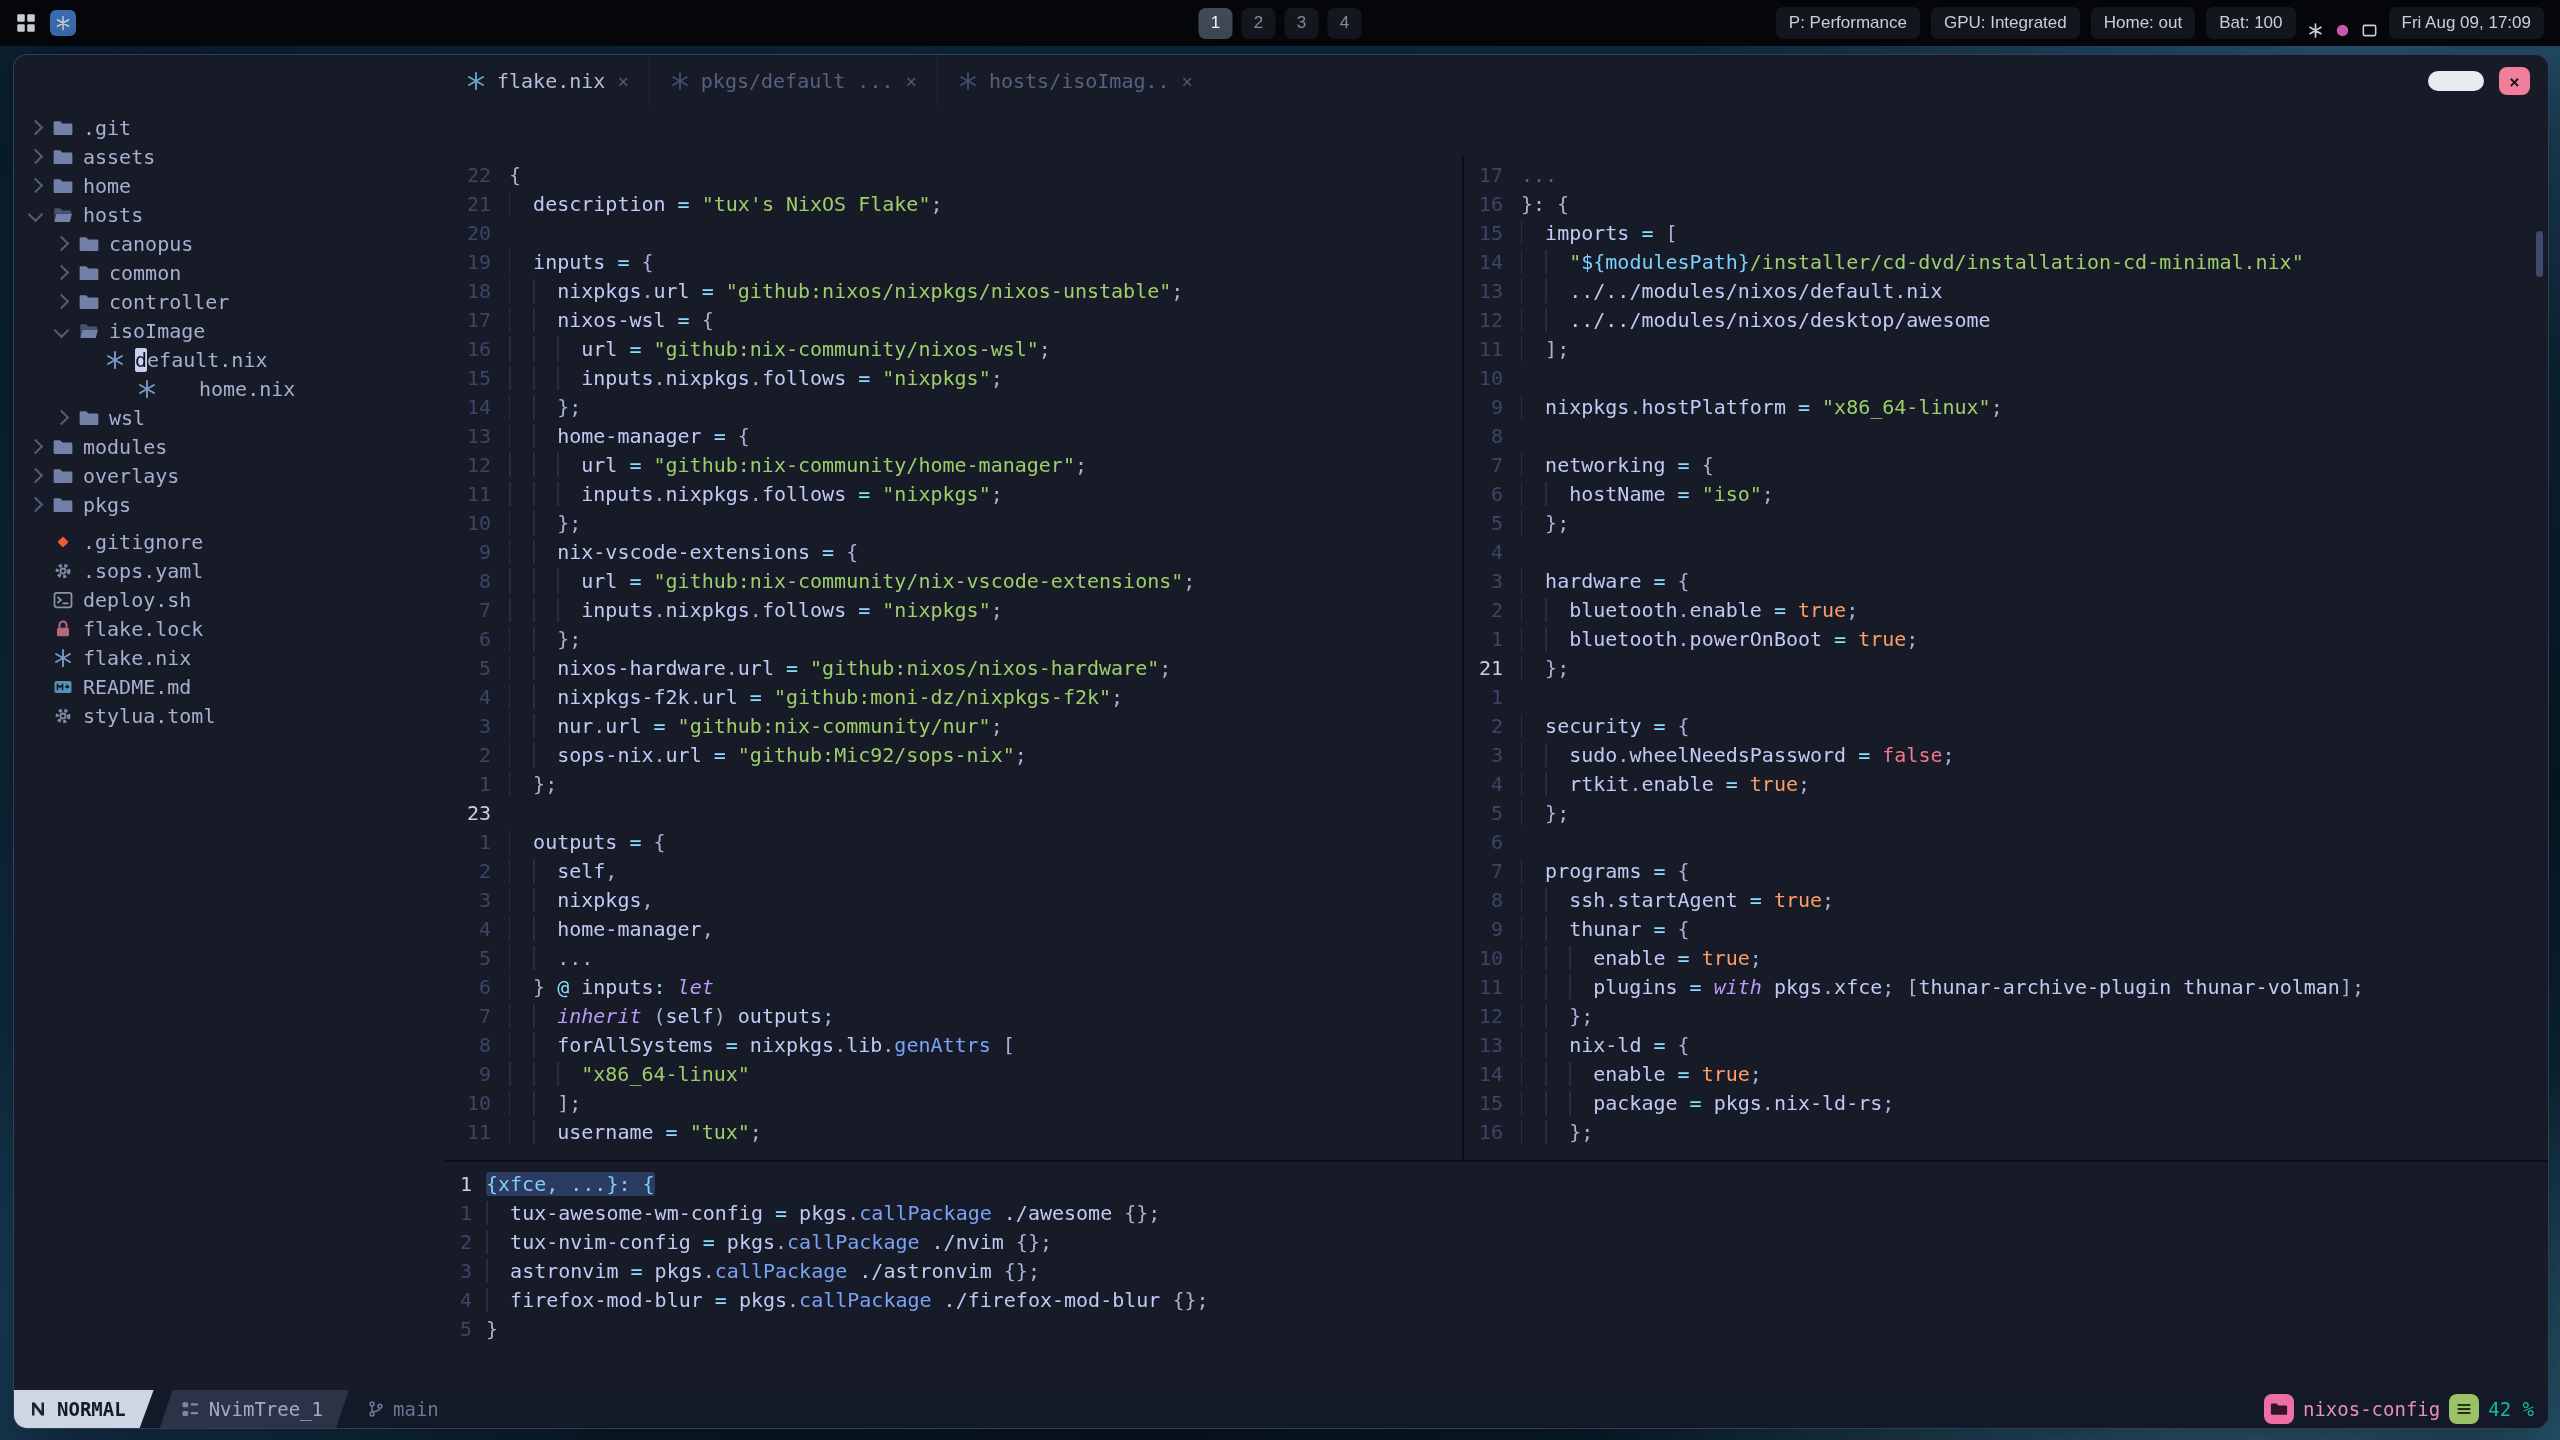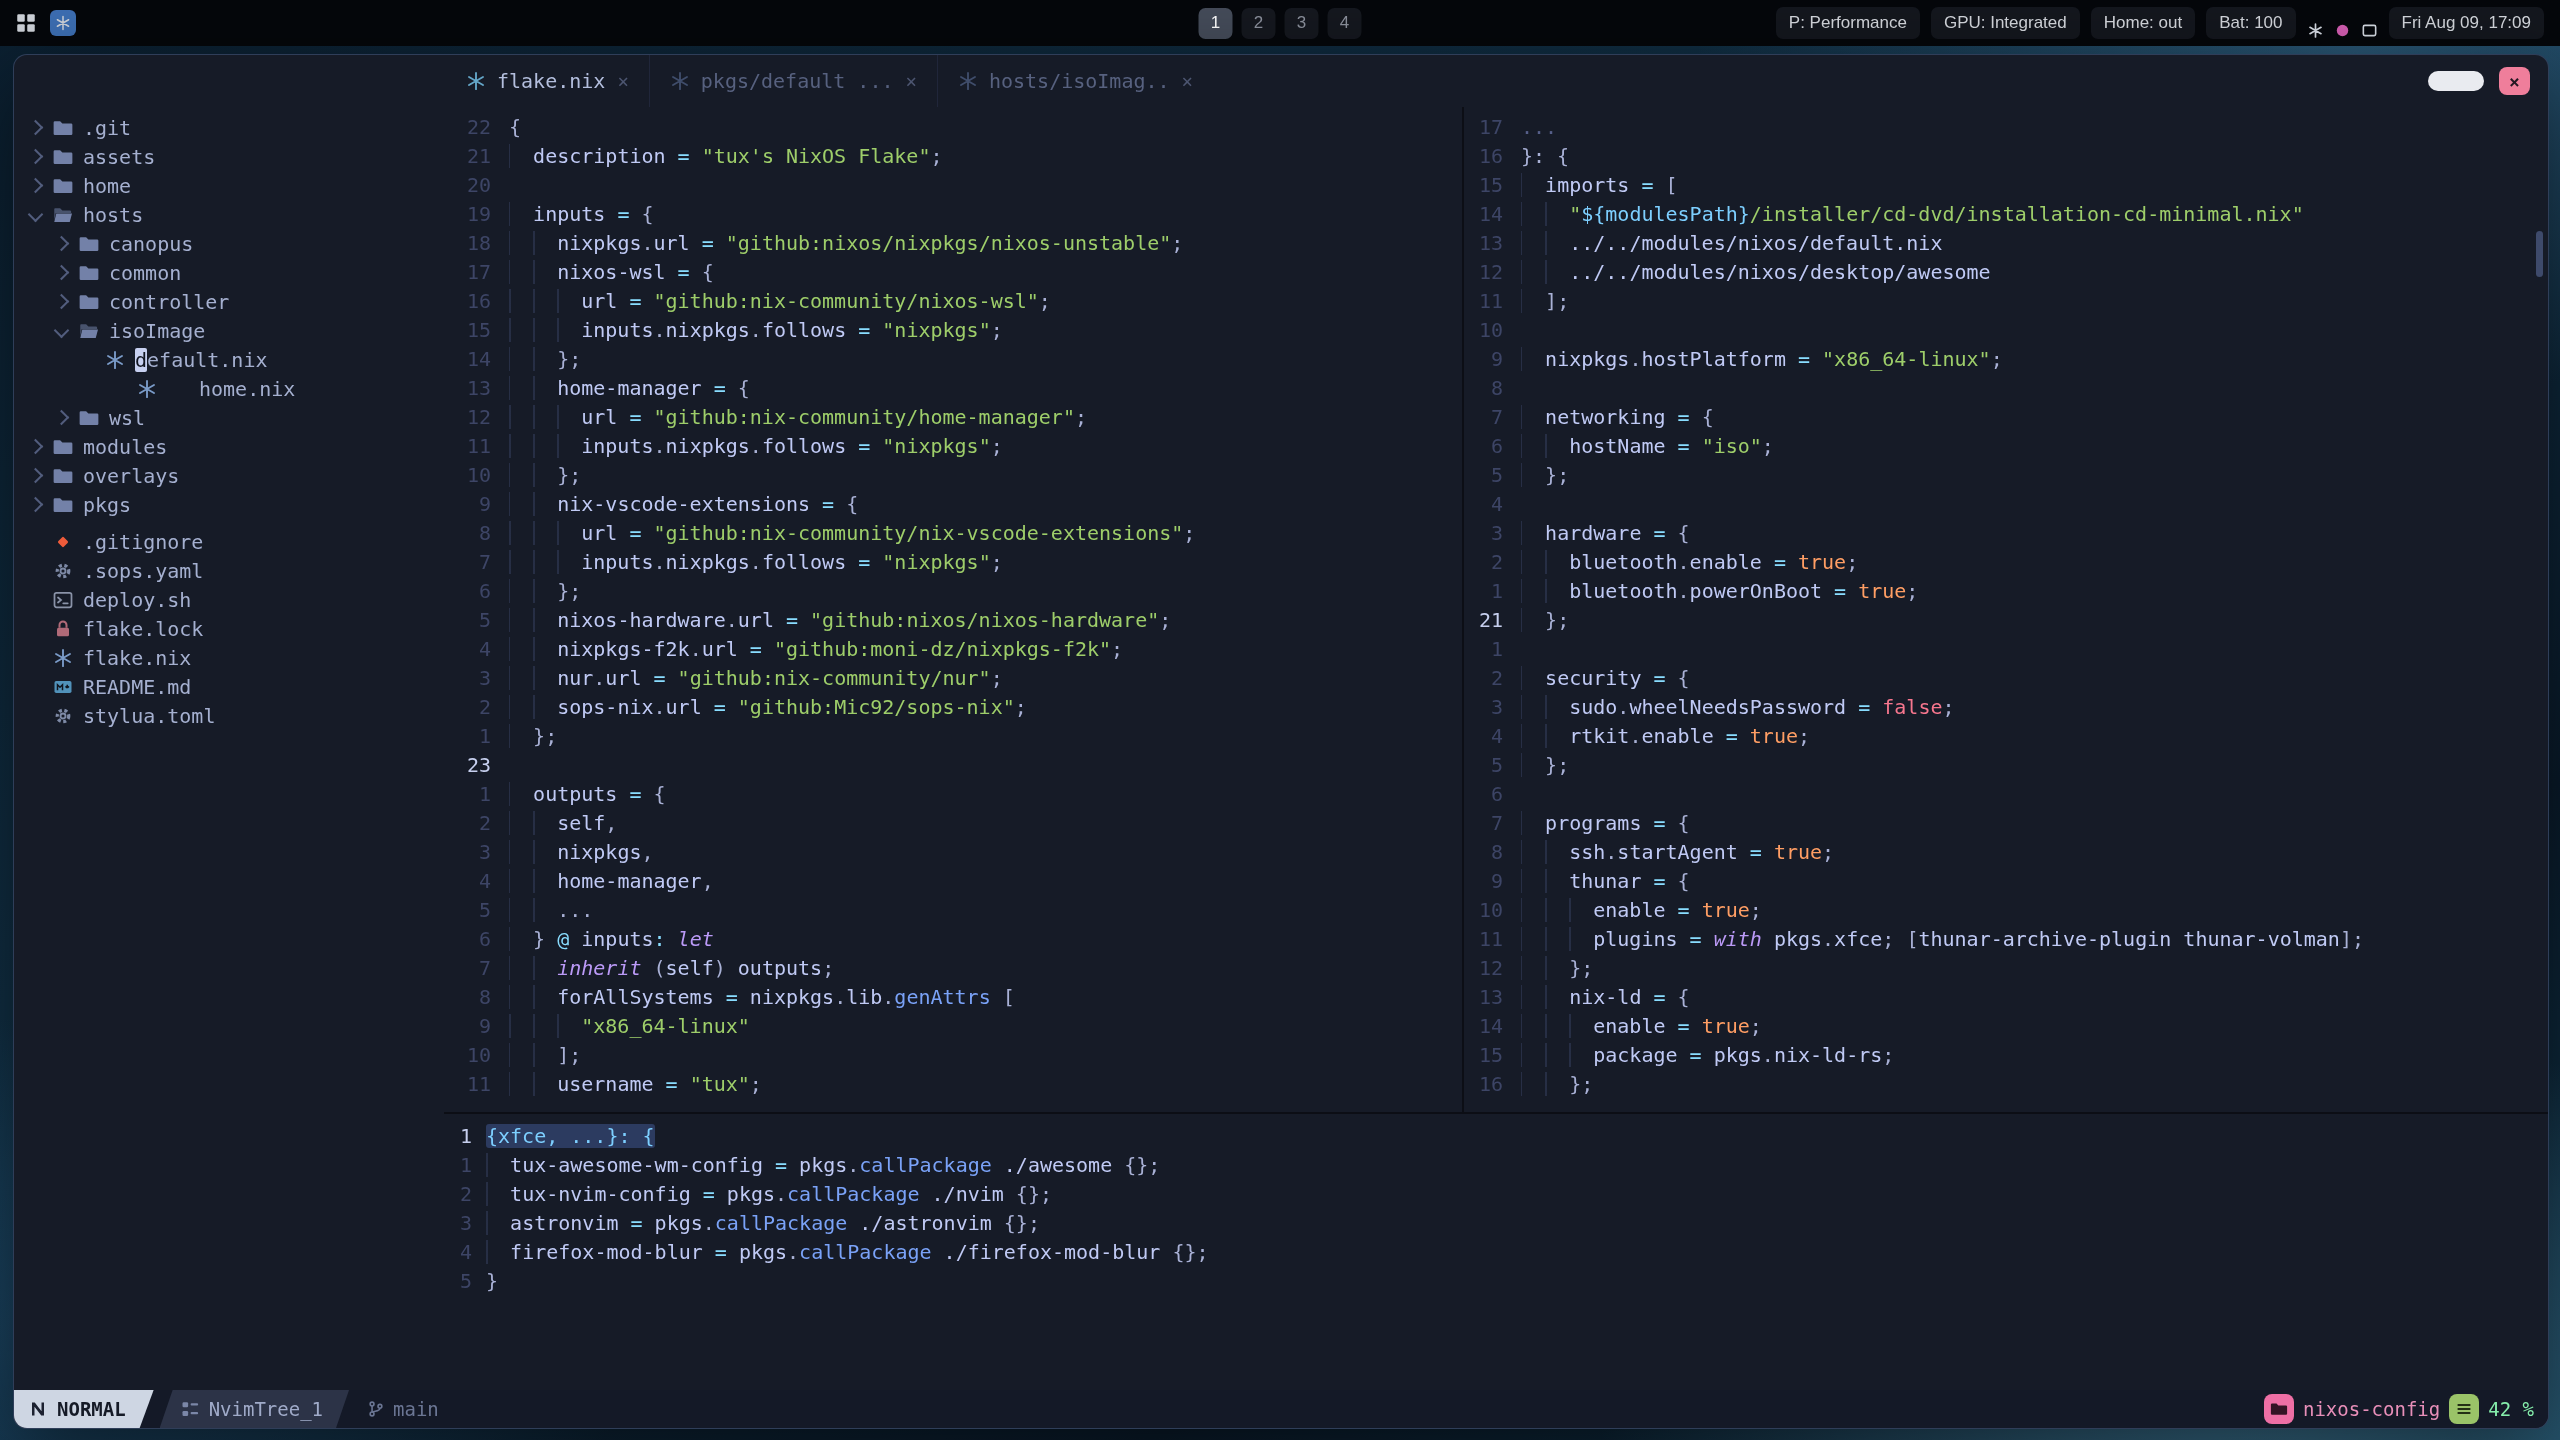--- a/index.html
+++ b/index.html
@@ -63,21 +63,21 @@
     transform:rotate(-45deg);flex:none;margin:0 12px 0 2px;}
   .chev.down{transform:rotate(45deg);}
   .chev.none{border-color:transparent;}
   .trow .icon{margin-right:10px;flex:none;}
   .ic-folder{color:#7381a8;} .ic-folder-open{color:#7381a8;} .ic-nix{color:#7a9bc8;}
   .ic-git{color:#ee5b3a;} .ic-gear{color:#7e8aa6;} .ic-shell{color:#8a93a8;}
   .ic-lock{color:#b06a78;} .ic-readme{color:#5192ba;}
   .cursor-block{background:#c7d0f0;color:#10141f;border-radius:2px;}
 
   
-  .editors{flex:1;display:flex;flex-direction:column;min-width:0;}
+  .editors{flex:1;display:flex;flex-direction:column;min-width:0;margin-top:48px;}
   .topsplit{height:1005px;flex:none;display:flex;min-width:0;}
   .pane{overflow:hidden;padding-top:6px;box-sizing:border-box;}
   .pleft{width:1020px;flex:none;border-right:2px solid #0c0e15;}
   .pright{flex:1;}
   .pbottom{flex:1;border-top:2px solid #0c0e15;padding-top:8px;}
   .cline{height:29px;display:flex;white-space:pre;font-size:20px;line-height:29px;}
   .lnum{flex:none;text-align:right;color:var(--gutter);}
   .lnum.cur{color:var(--gutter-cur);}
   .pleft .lnum{width:47px;padding-right:18px;}
   .pright .lnum{width:39px;padding-right:18px;}
@@ -102,21 +102,21 @@
     clip-path:polygon(13px 0,100% 0,calc(100% - 13px) 100%,0 100%);}
   .buf-seg .icon{color:#7b87a8;}
   .branch-seg{display:flex;align-items:center;gap:8px;margin-left:18px;color:#6b7694;}
   .branch-seg .icon svg{width:18px;height:18px;}
   .sl-right{margin-left:auto;display:flex;align-items:center;gap:9px;padding-right:14px;}
   .badge{width:30px;height:30px;border-radius:8px;display:flex;align-items:center;justify-content:center;flex:none;}
   .badge svg{width:18px;height:18px;}
   .badge.pinkb{background:var(--pink);}
   .badge.greenb{background:var(--green);}
   .projname{color:#e88fb9;}
-  .scrolltxt{color:#86efac;}
+  .scrolltxt{color:#14b8a6;}
 
   .vscroll{position:absolute;right:5px;top:176px;width:7px;height:46px;border-radius:4px;background:#3e4a6b;}
 </style>
 </head>
 <body>
 
 <div class="desktop">
 
   <div class="topbar">
     <div class="tb-left">

